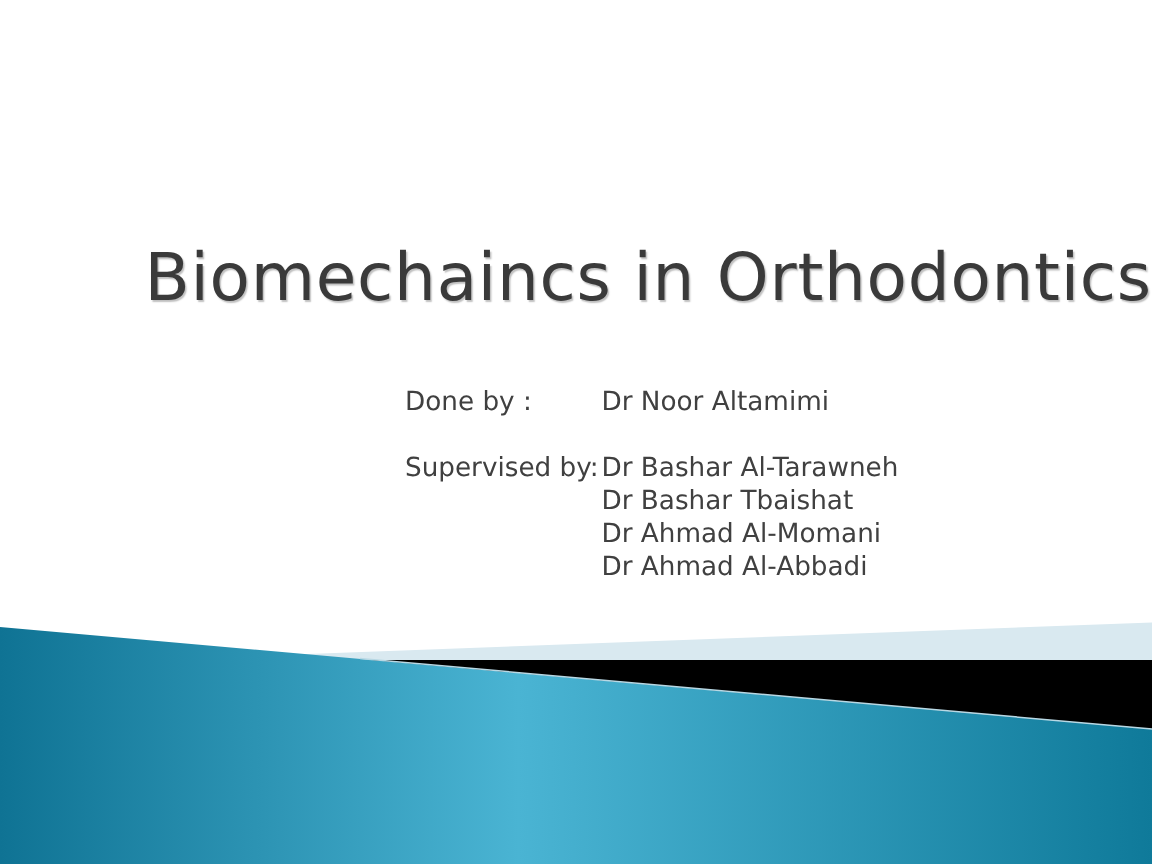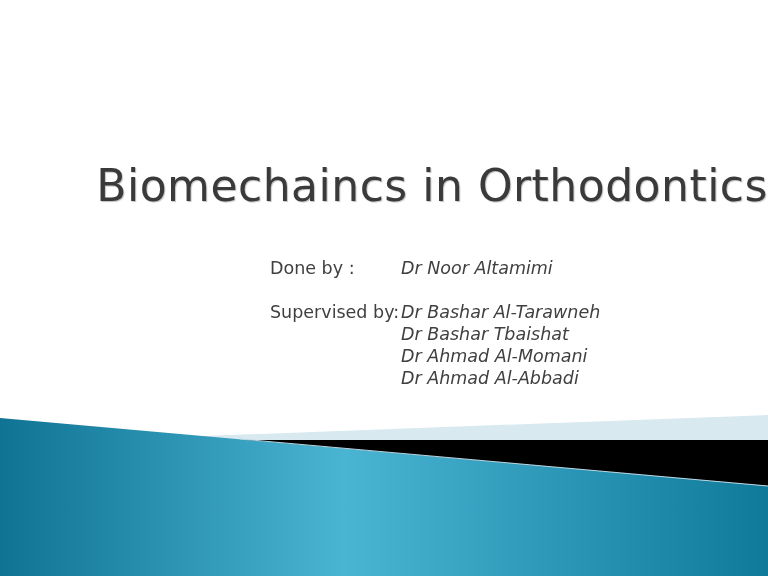--- a/index.html
+++ b/index.html
@@ -2,21 +2,21 @@
 <html><head>
 <meta charset="utf-8">
 <style>
   html,body{margin:0;padding:0;}
   body{width:768px;height:576px;position:relative;overflow:hidden;background:#ffffff;font-family:"DejaVu Sans","Liberation Sans",sans-serif;}
   .bg{position:absolute;left:0;top:0;width:768px;height:576px;}
   .title{position:absolute;left:0;width:768px;top:160px;text-align:right;font-size:44px;color:#3a3a3a;letter-spacing:0.5px;text-shadow:1px 1px 1px rgba(0,0,0,0.25);white-space:nowrap;}
   .info{position:absolute;left:254px;top:257px;font-size:17.5px;color:#404040;line-height:22px;}
   .row{position:relative;height:22px;white-space:nowrap;}
   .lbl{position:absolute;left:0;margin-left:16px;}
-  .val{position:absolute;left:147px;font-style:italic;}
+  .val{position:absolute;left:147px;}
   .gap{height:22px;}
 </style>
 </head>
 <body>
 
 <svg class="bg" viewBox="0 0 768 576" width="768" height="576">
   <defs>
     <linearGradient id="tealg" x1="0" y1="0" x2="1" y2="0">
       <stop offset="0" stop-color="#0f7394"></stop>
       <stop offset="0.45" stop-color="#4ab4d3"></stop>

